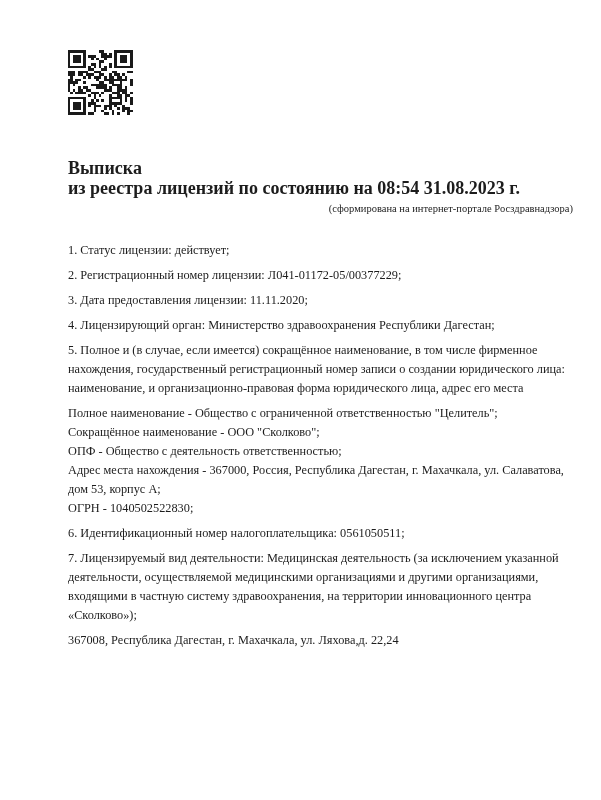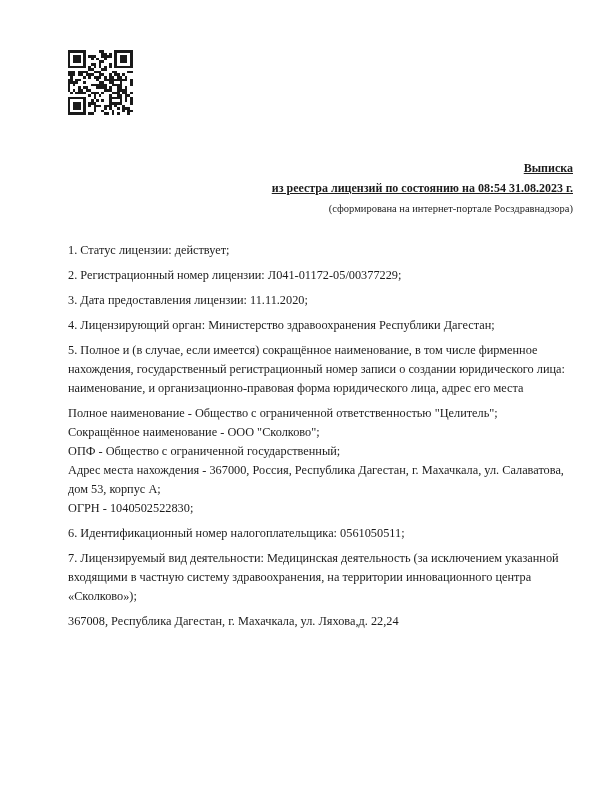--- a/index.html
+++ b/index.html
@@ -18,25 +18,24 @@
   .qr {
     position: absolute;
     left: 67px; top: 50px;
     width: 66px; height: 65px;
   }
   .content {
     padding: 0 28px 0 68px;
   }
   .title-block {
     margin-top: 159px;
-    text-align: right;
+    text-align: left;
     font-weight: bold;
-    font-size: 12px;
+    font-size: 18px;
     line-height: 19.5px;
-    text-decoration: underline;
   }
   .subtitle {
     margin-top: 4px;
     text-align: right;
     font-size: 10.5px;
     line-height: 14px;
   }
   .doc-body {
     margin-top: 25px;
     font-size: 12.3px;
@@ -391,32 +390,33 @@
 
       <div class="para">
         <div class="line">5. Полное и (в случае, если имеется) сокращённое наименование, в том числе фирменное</div>
         <div class="line">нахождения, государственный регистрационный номер записи о создании юридического лица:</div>
         <div class="line">наименование, и организационно-правовая форма юридического лица, адрес его места</div>
       </div>
 
       <div class="para">
         <div class="line">Полное наименование - Общество с ограниченной ответственностью "Целитель";</div>
         <div class="line">Сокращённое наименование - ООО "Сколково";</div>
-        <div class="line">ОПФ - Общество с ограниченной государственный;</div>
+        <div class="line">ОПФ - Общество с деятельность ответственностью;</div>
         <div class="line">Адрес места нахождения - 367000, Россия, Республика Дагестан, г. Махачкала, ул. Салаватова,</div>
         <div class="line">дом 53, корпус А;</div>
         <div class="line">ОГРН - 1040502522830;</div>
       </div>
 
       <div class="para">
         <div class="line">6. Идентификационный номер налогоплательщика: 0561050511;</div>
       </div>
 
       <div class="para">
         <div class="line">7. Лицензируемый вид деятельности: Медицинская деятельность (за исключением указанной</div>
+        <div class="line">деятельности, осуществляемой медицинскими организациями и другими организациями,</div>
         <div class="line">входящими в частную систему здравоохранения, на территории инновационного центра</div>
         <div class="line">«Сколково»);</div>
       </div>
 
 
       <div class="para">
         <div class="line">367008, Республика Дагестан, г. Махачкала, ул. Ляхова,д. 22,24</div>
       </div>
 
     </div>

